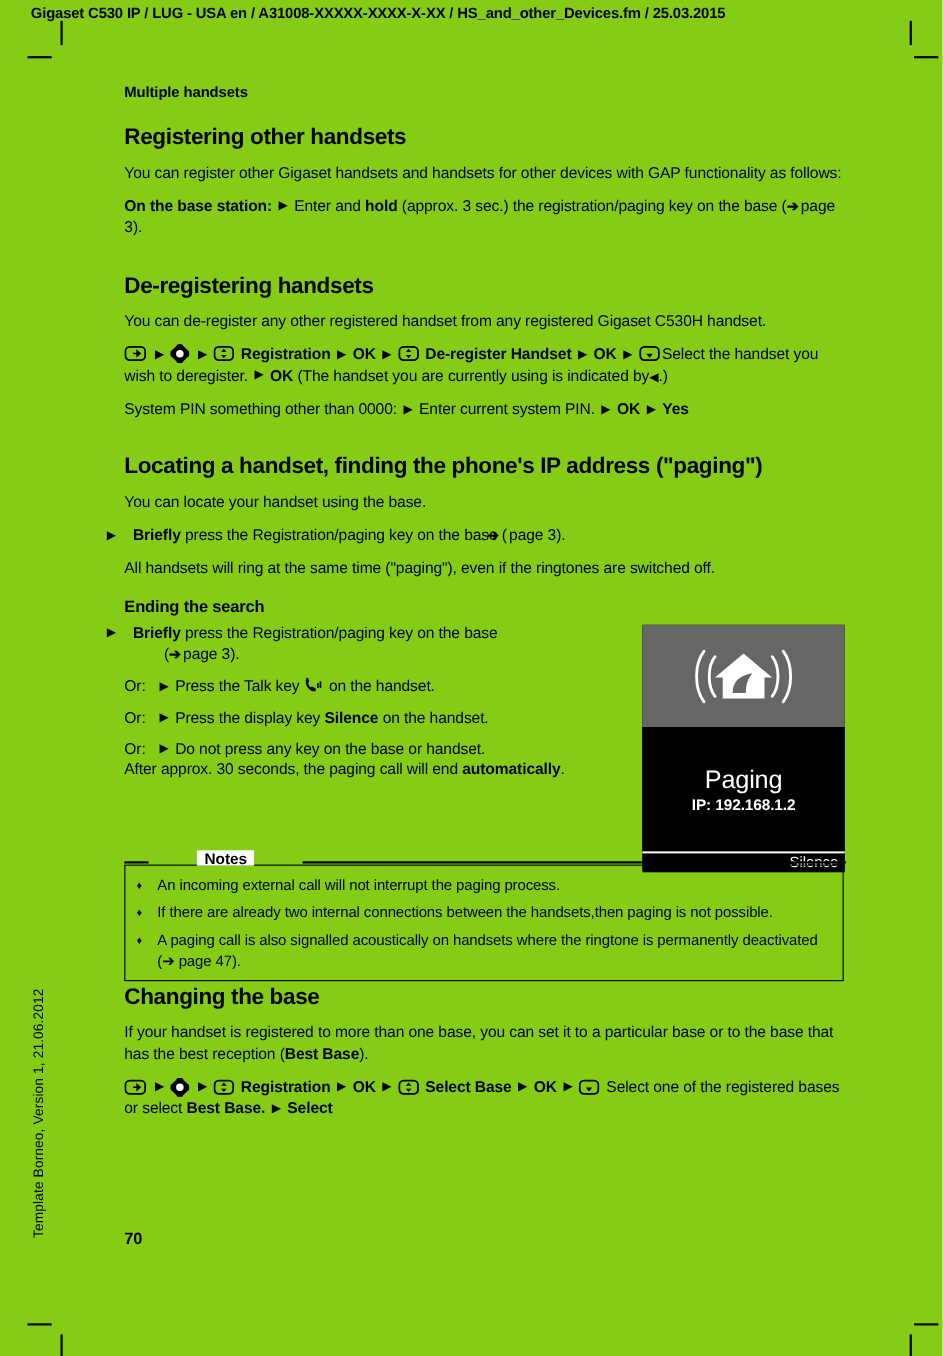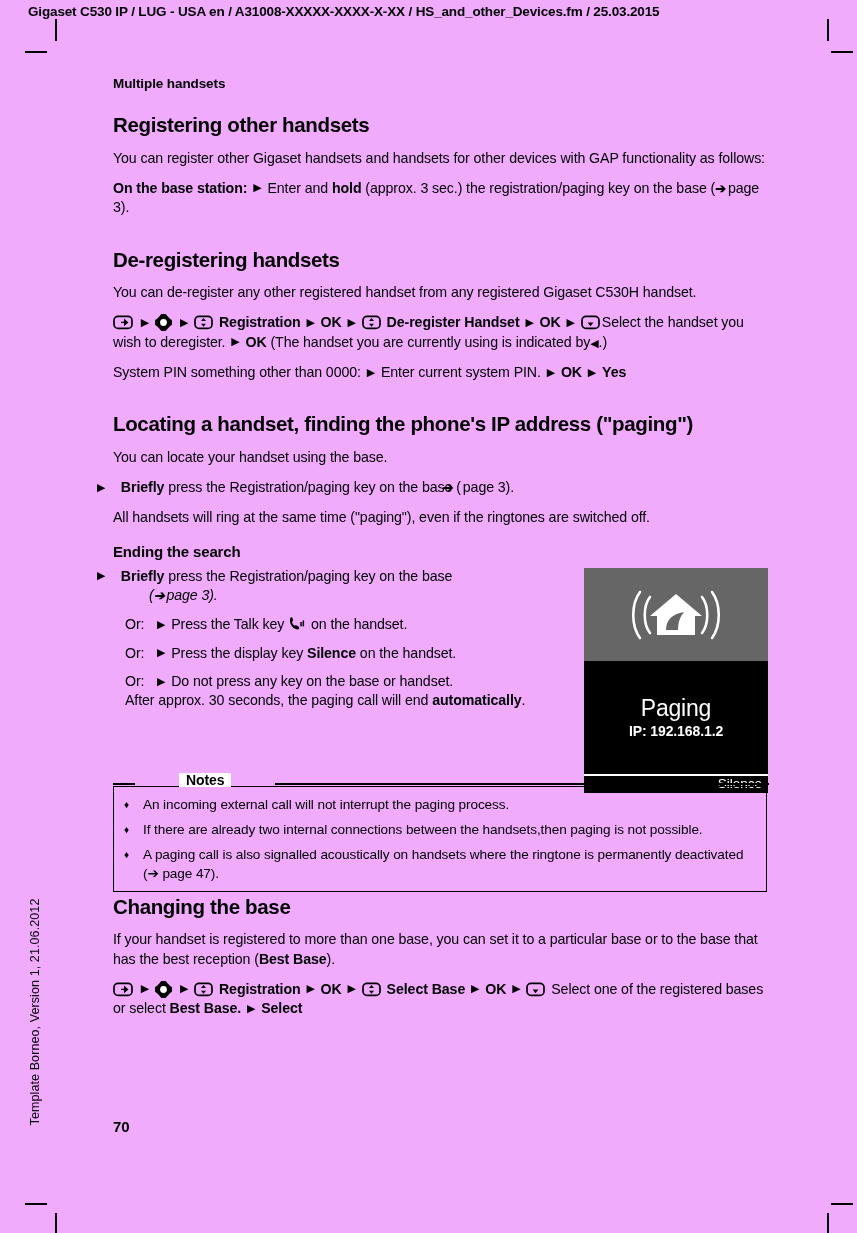--- a/index.html
+++ b/index.html
@@ -11,21 +11,21 @@
   body {
     font-family: "Liberation Sans", sans-serif;
     color: #000000;
     -webkit-font-smoothing: antialiased;
   }
   .page {
     position: relative;
     width: 857px;
     height: 1233px;
     overflow: hidden;
-    background: #f0abfc;
+    background: #84cc16;
   }
 
   
   .crop {
     position: absolute;
     background: #000;
   }
   .crop-v { width: 2px; height: 22px; }
   .crop-h { width: 22px; height: 2px; }
 
@@ -114,33 +114,33 @@
     font-size: 13px;
     vertical-align: 0px;
     padding-right: 2px;
   }
 
   
   .or-row {
     font-size: 14.2px;
     line-height: 1.36;
     letter-spacing: -0.1px;
-    margin: 0 0 9px 12px;
+    margin: 0 0 9px 0;
   }
   .or-row .lbl { display: inline-block; min-width: 30px; }
 
   .bullet-step {
     font-size: 14.2px;
     line-height: 1.36;
     letter-spacing: -0.1px;
     margin: 0 0 10px 0;
     padding-left: 18px;
     text-indent: -18px;
   }
-  .bullet-step .ind { padding-left: 18px; display:block; text-indent:0;font-style:italic; }
+  .bullet-step .ind { padding-left: 18px; display:block; text-indent:0; }
 
   
   .ikon {
     display: inline-block;
     vertical-align: -3px;
     margin: 0 2px 0 0;
   }
   .ikon svg { display: block; }
 
   

